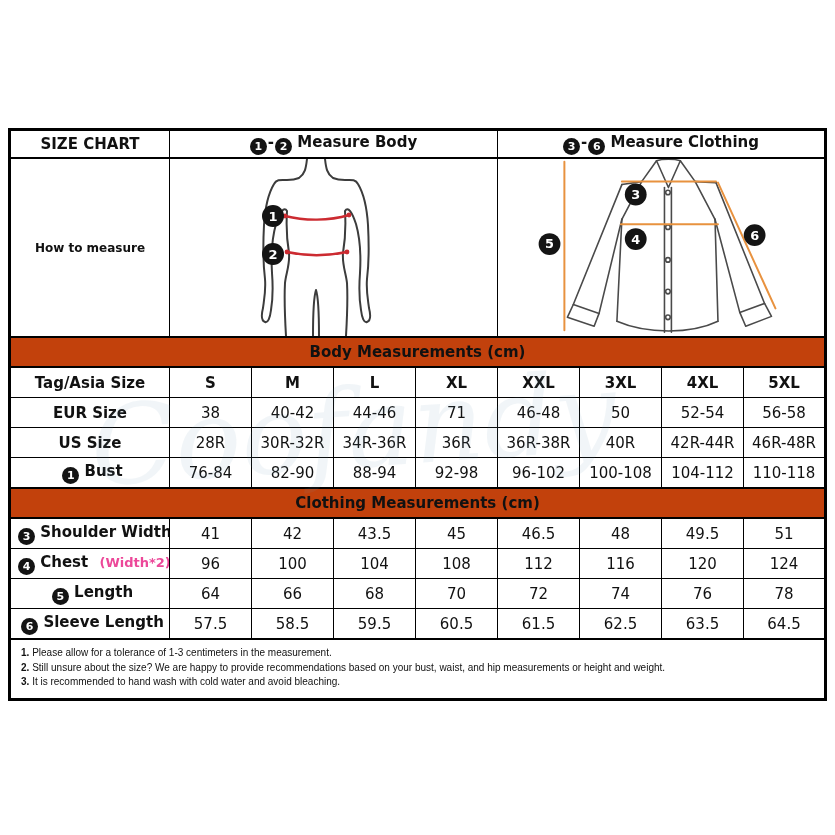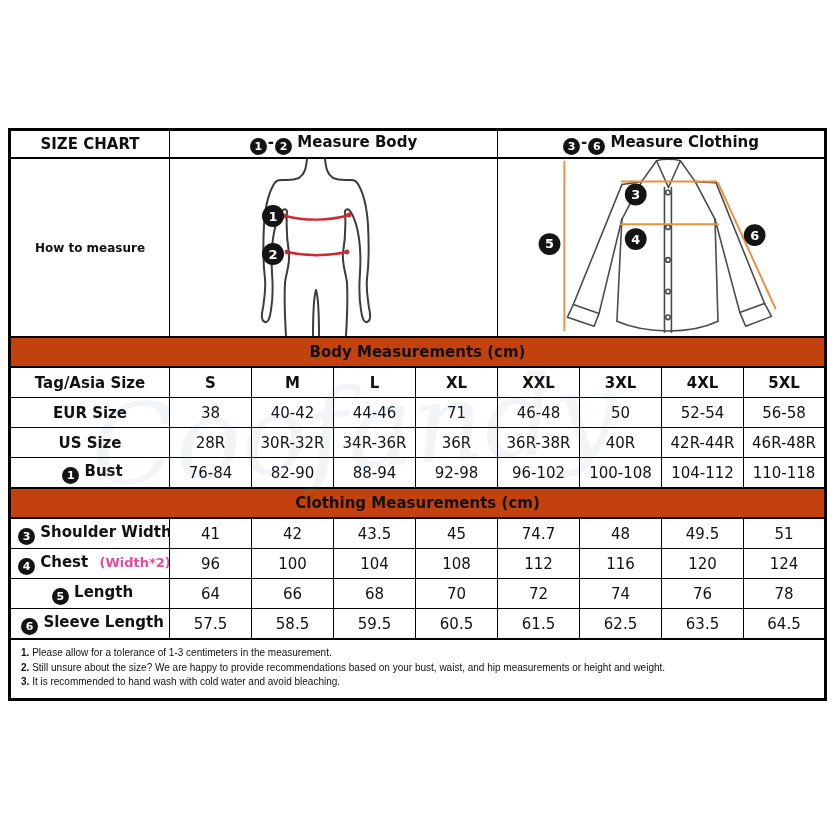--- a/index.html
+++ b/index.html
@@ -194,21 +194,21 @@
 
     <tr>
       <td class="lbl-left">
         <span class="badge">3</span>
         <span>Shoulder Width</span>
       </td>
       <td>41</td>
       <td>42</td>
       <td>43.5</td>
       <td>45</td>
-      <td>74.7</td>
+      <td>46.5</td>
       <td>48</td>
       <td>49.5</td>
       <td>51</td>
     </tr>
 
     <tr>
       <td class="lbl-left">
         <span class="badge">4</span>
         <span>Chest</span>
         <span class="orange-note">(Width*2)</span>

